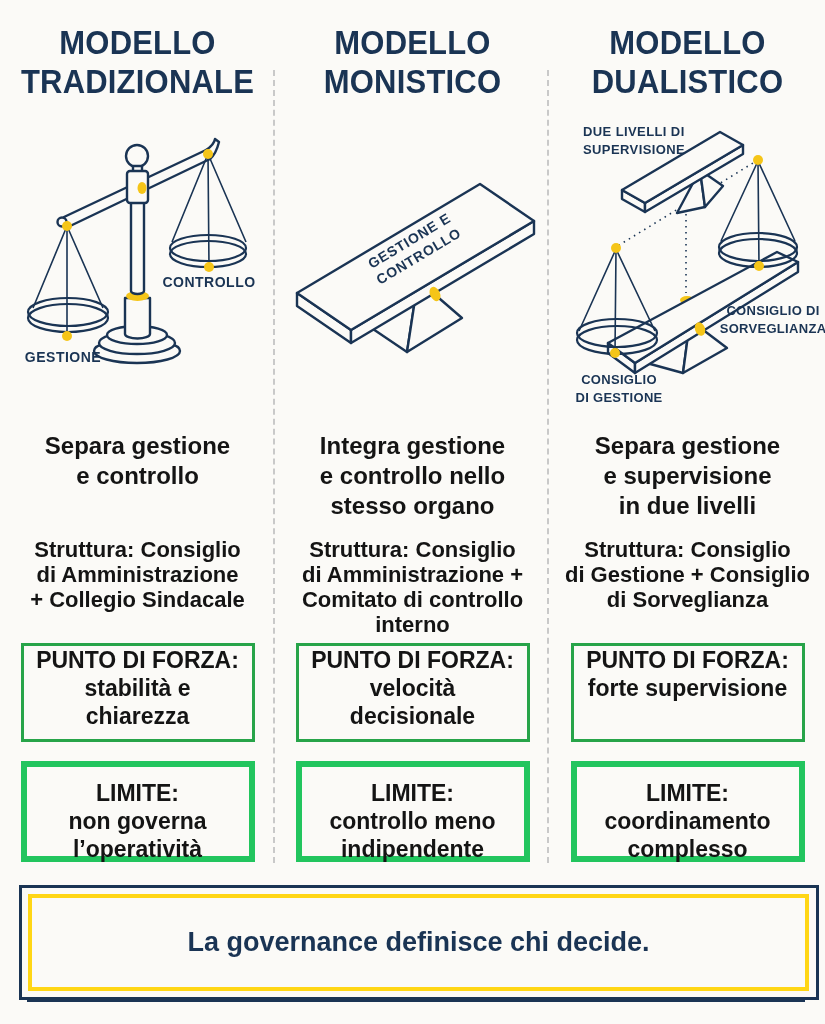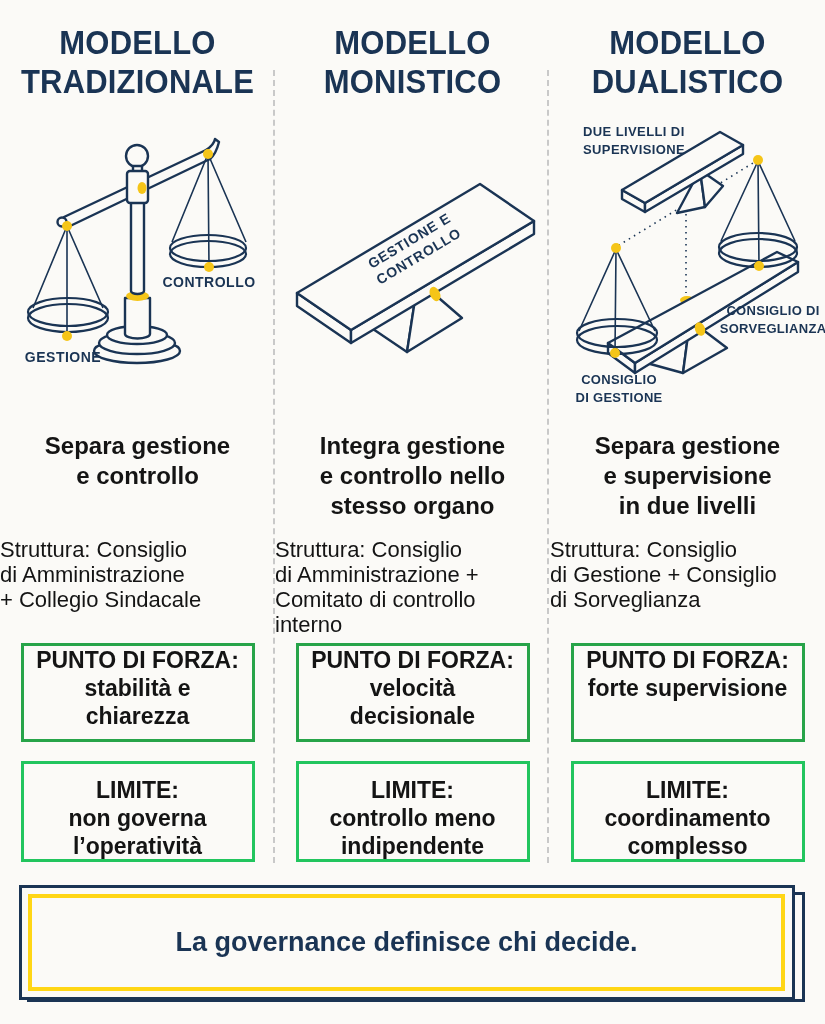--- a/index.html
+++ b/index.html
@@ -25,32 +25,32 @@
   .string{fill:none; stroke:#1A3454; stroke-width:1.6;}
   .dot{fill:#F5C518; stroke:none;}
   .dotted{fill:none; stroke:#1A3454; stroke-width:1.6; stroke-dasharray:1.5 4.5;}
   .summary{
     height:106px; padding-top:21px; width:100%;
     color:#141414; font-size:24px; line-height:30px; font-weight:700;
     text-align:center; white-space:pre-line;
   }
   .structure{
     height:106px; width:100%;
-    color:#141414; font-size:22px; line-height:25px; font-weight:400;
-    text-align:left; white-space:pre-line;
+    color:#141414; font-size:22px; line-height:25px; font-weight:700;
+    text-align:center; white-space:pre-line;
   }
   .box{
     box-sizing:border-box; width:234px; text-align:center; white-space:pre-line;
     color:#141414; font-size:23px; line-height:28px; font-weight:700;
     background:transparent;
   }
   .box.strength{height:99px; border:3px solid #27A449; }
-  .box.limit{height:101px; border:3px solid #22c55e; padding-top:12px; margin-top:19px;}
+  .box.limit{height:101px; border:6px solid #22c55e; padding-top:12px; margin-top:19px;}
   .footer-ghost{position:absolute; left:27px; top:892px; width:772px; height:104px; border:3px solid #1A3454;}
-  .footer-outer{position:absolute; left:19px; top:885px; width:770px; height:109px; border:3px solid #1A3454; background:#FBFAF7;}
+  .footer-outer{position:absolute; left:19px; top:885px; width:770px; height:109px; border:3px solid #1A3454; background:#FBFAF7;padding-left:24px;}
   .footer-inner{
     position:absolute; left:6px; top:6px; right:7px; bottom:6px;
     border:4px solid #FFD615; background:#FBFAF7;
     display:flex; flex-direction:column; justify-content:center; align-items:center;
   }
   .footer-line{color:#1A3454; font-size:27px; line-height:39px; font-weight:700; text-align:center;}
 </style>
 </head>
 <body>
 

